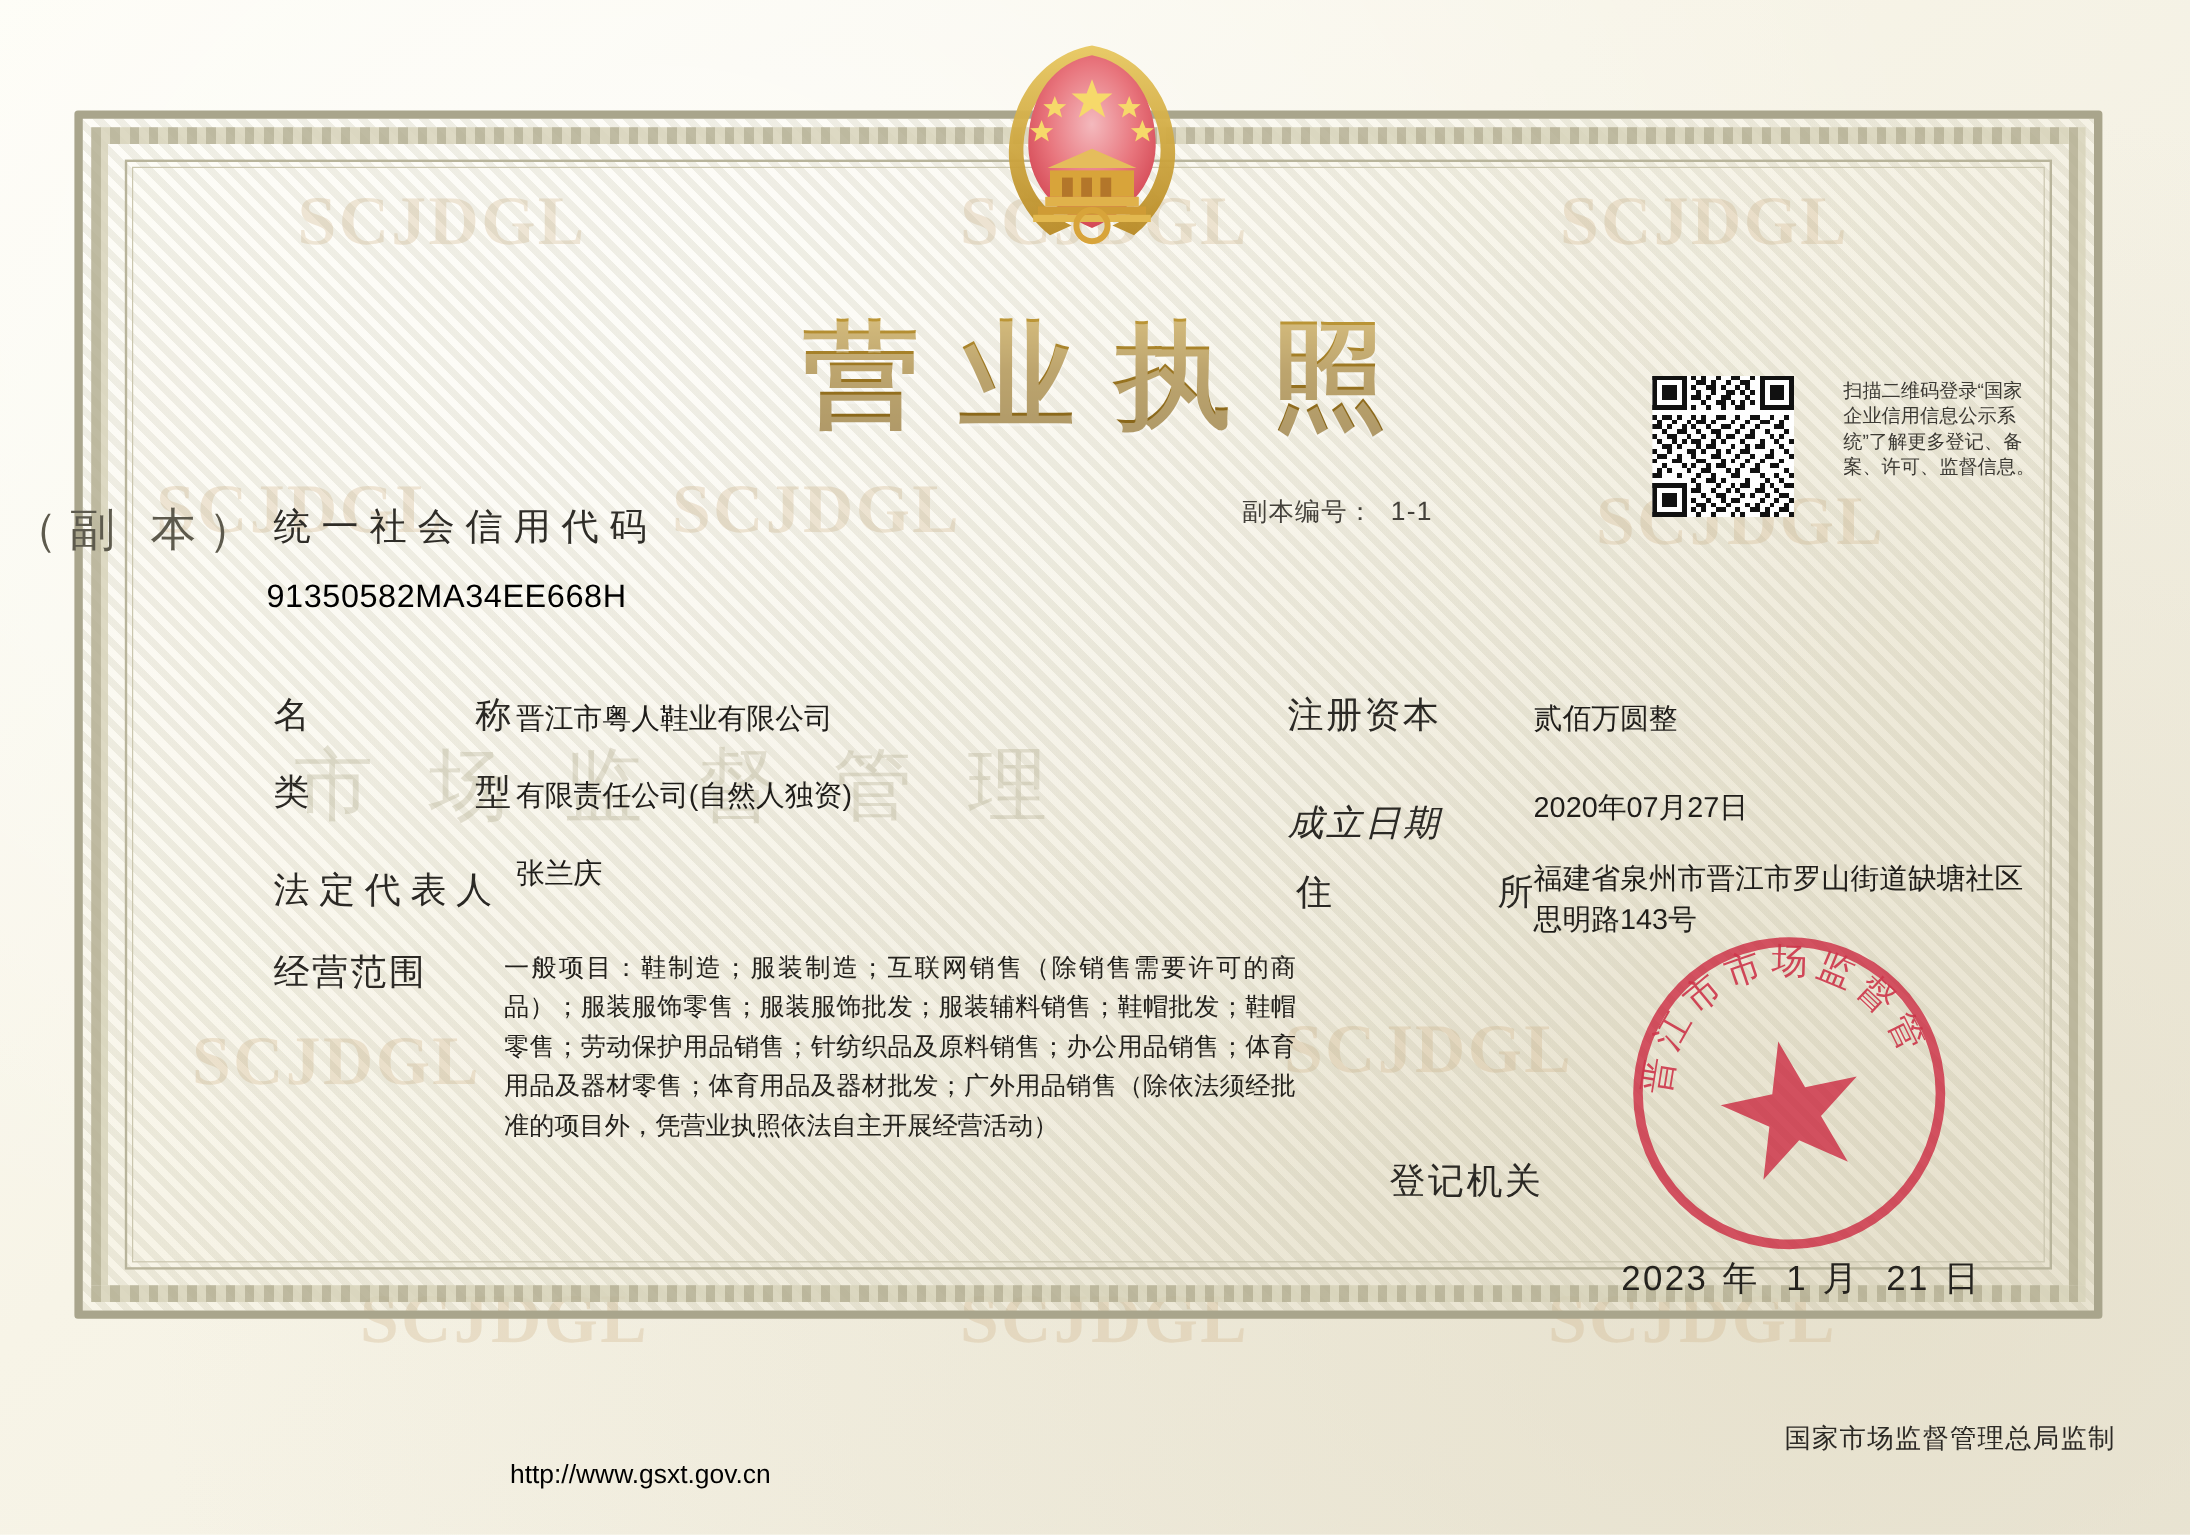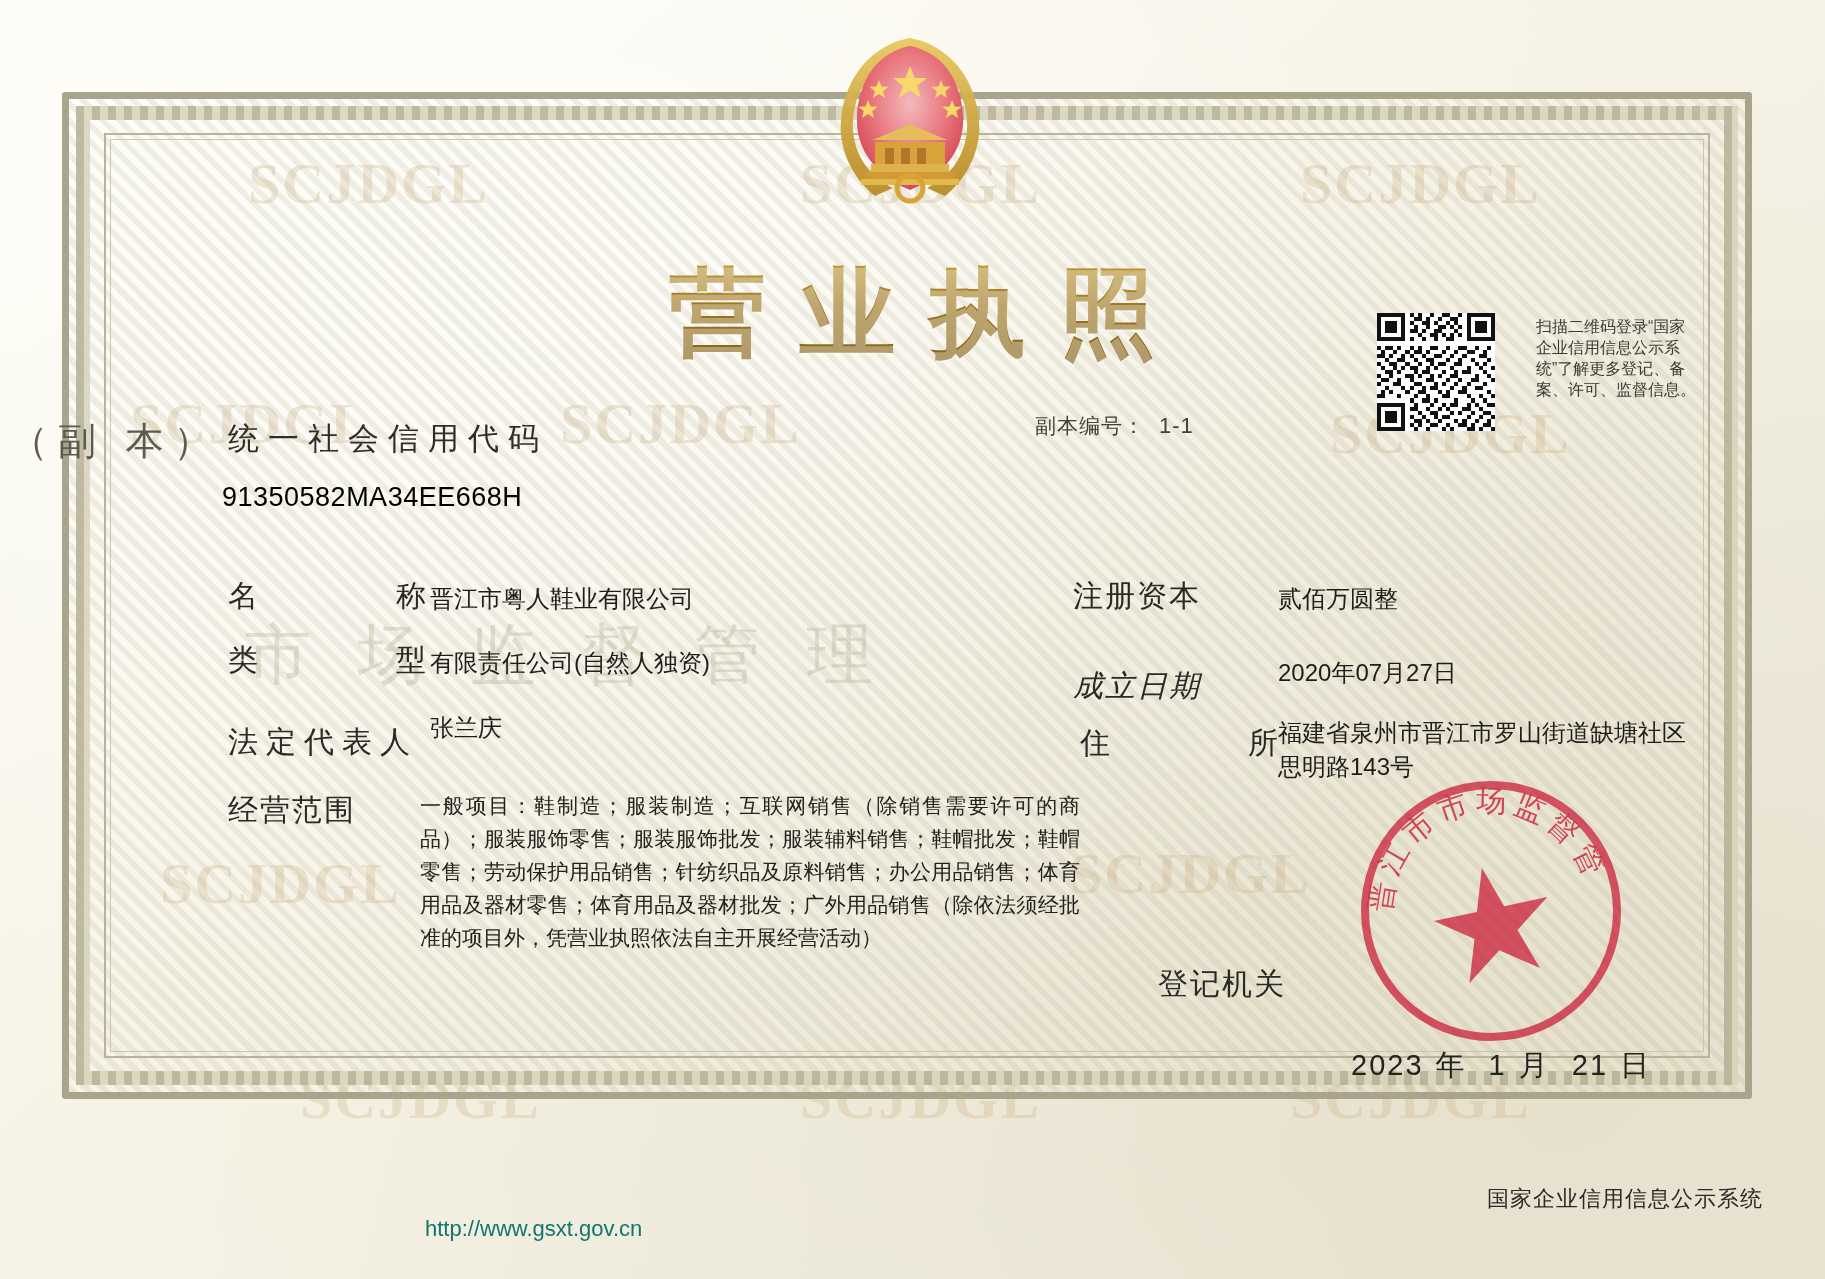--- a/index.html
+++ b/index.html
@@ -273,21 +273,21 @@
     font-size: 22px;
     color: #2b2925;
     letter-spacing: 1px;
   }
   .bottom-url {
     position: absolute;
     left: 425px;
     top: 1216px;
     font-family: "Liberation Sans", sans-serif;
     font-size: 22px;
-    color: #0f766e;
+    color: #000000;
   }
   .bottom-right {
     position: absolute;
     right: 62px;
     top: 1184px;
     font-family: "Liberation Serif", serif;
     font-size: 22px;
     color: #2b2925;
     letter-spacing: 1px;
   }
@@ -624,14 +624,14 @@
   </div>
 
   <div class="date-line">
     <span>2023</span><span>年</span>
     <span>1</span><span>月</span>
     <span>21</span><span>日</span>
   </div>
 
 
   <div class="bottom-url">http://www.gsxt.gov.cn</div>
-  <div class="bottom-right">国家企业信用信息公示系统</div>
+  <div class="bottom-right">国家市场监督管理总局监制</div>
 </div>
 
 </body></html>

